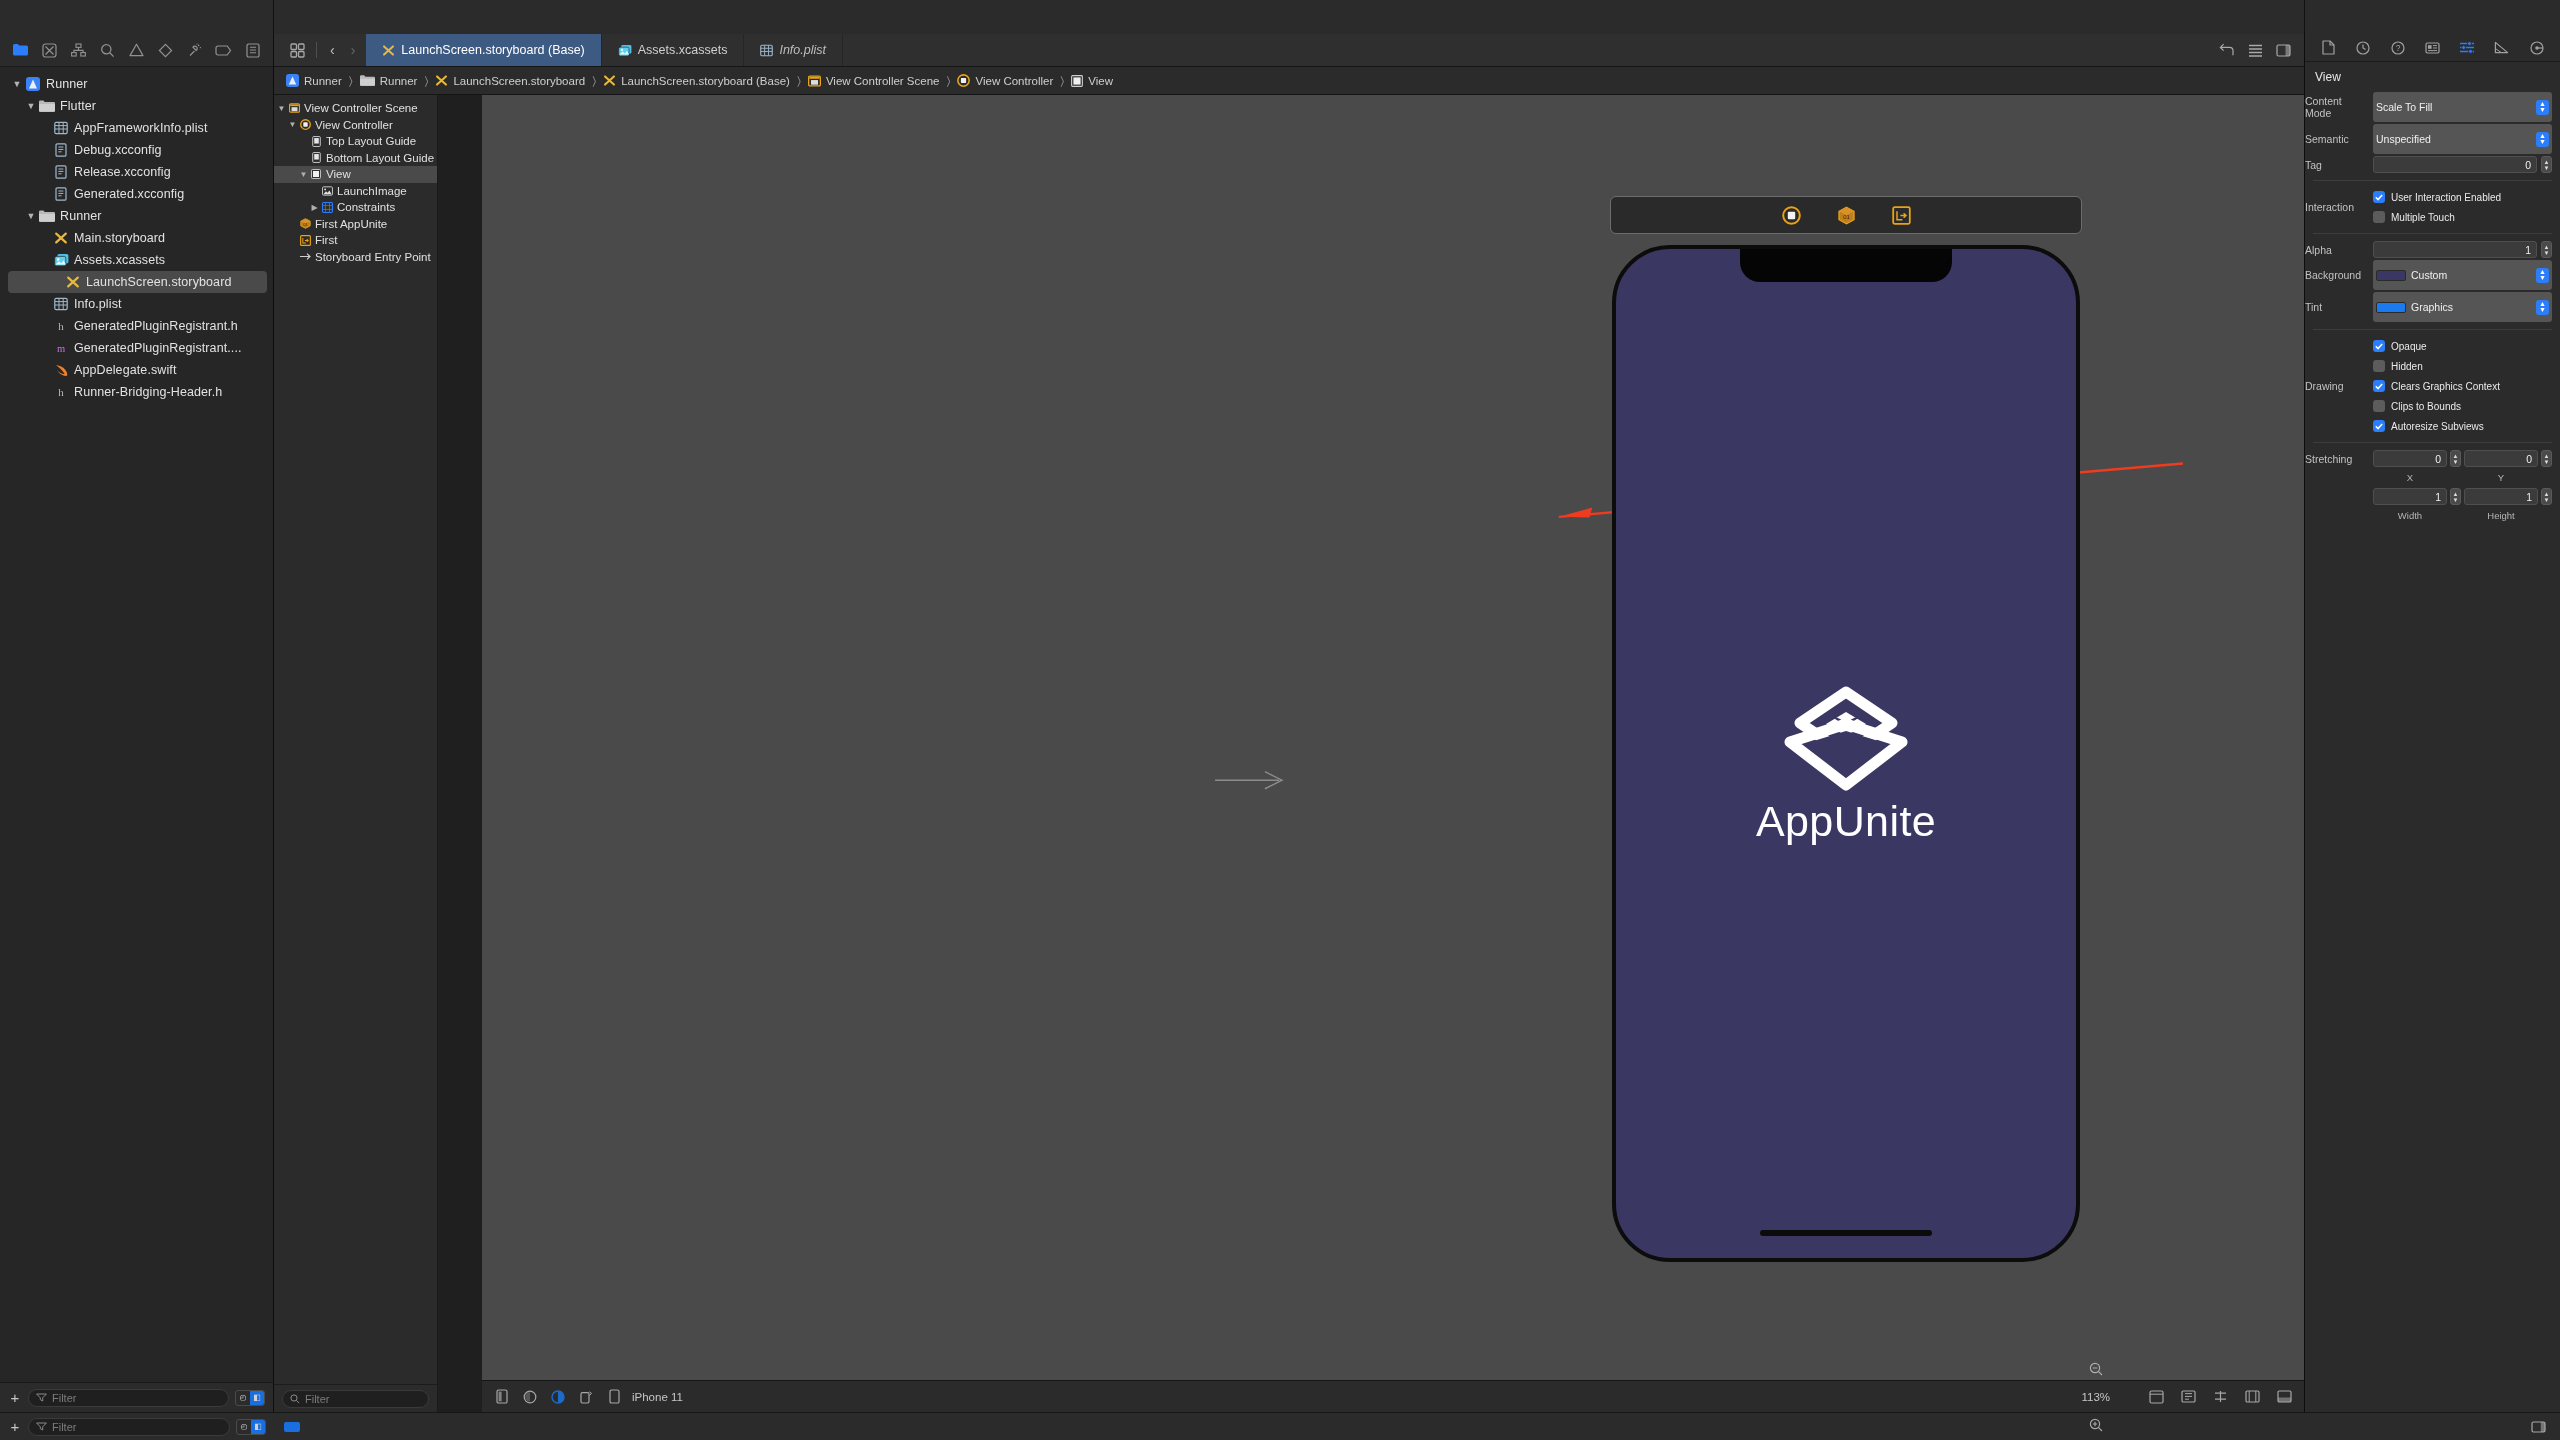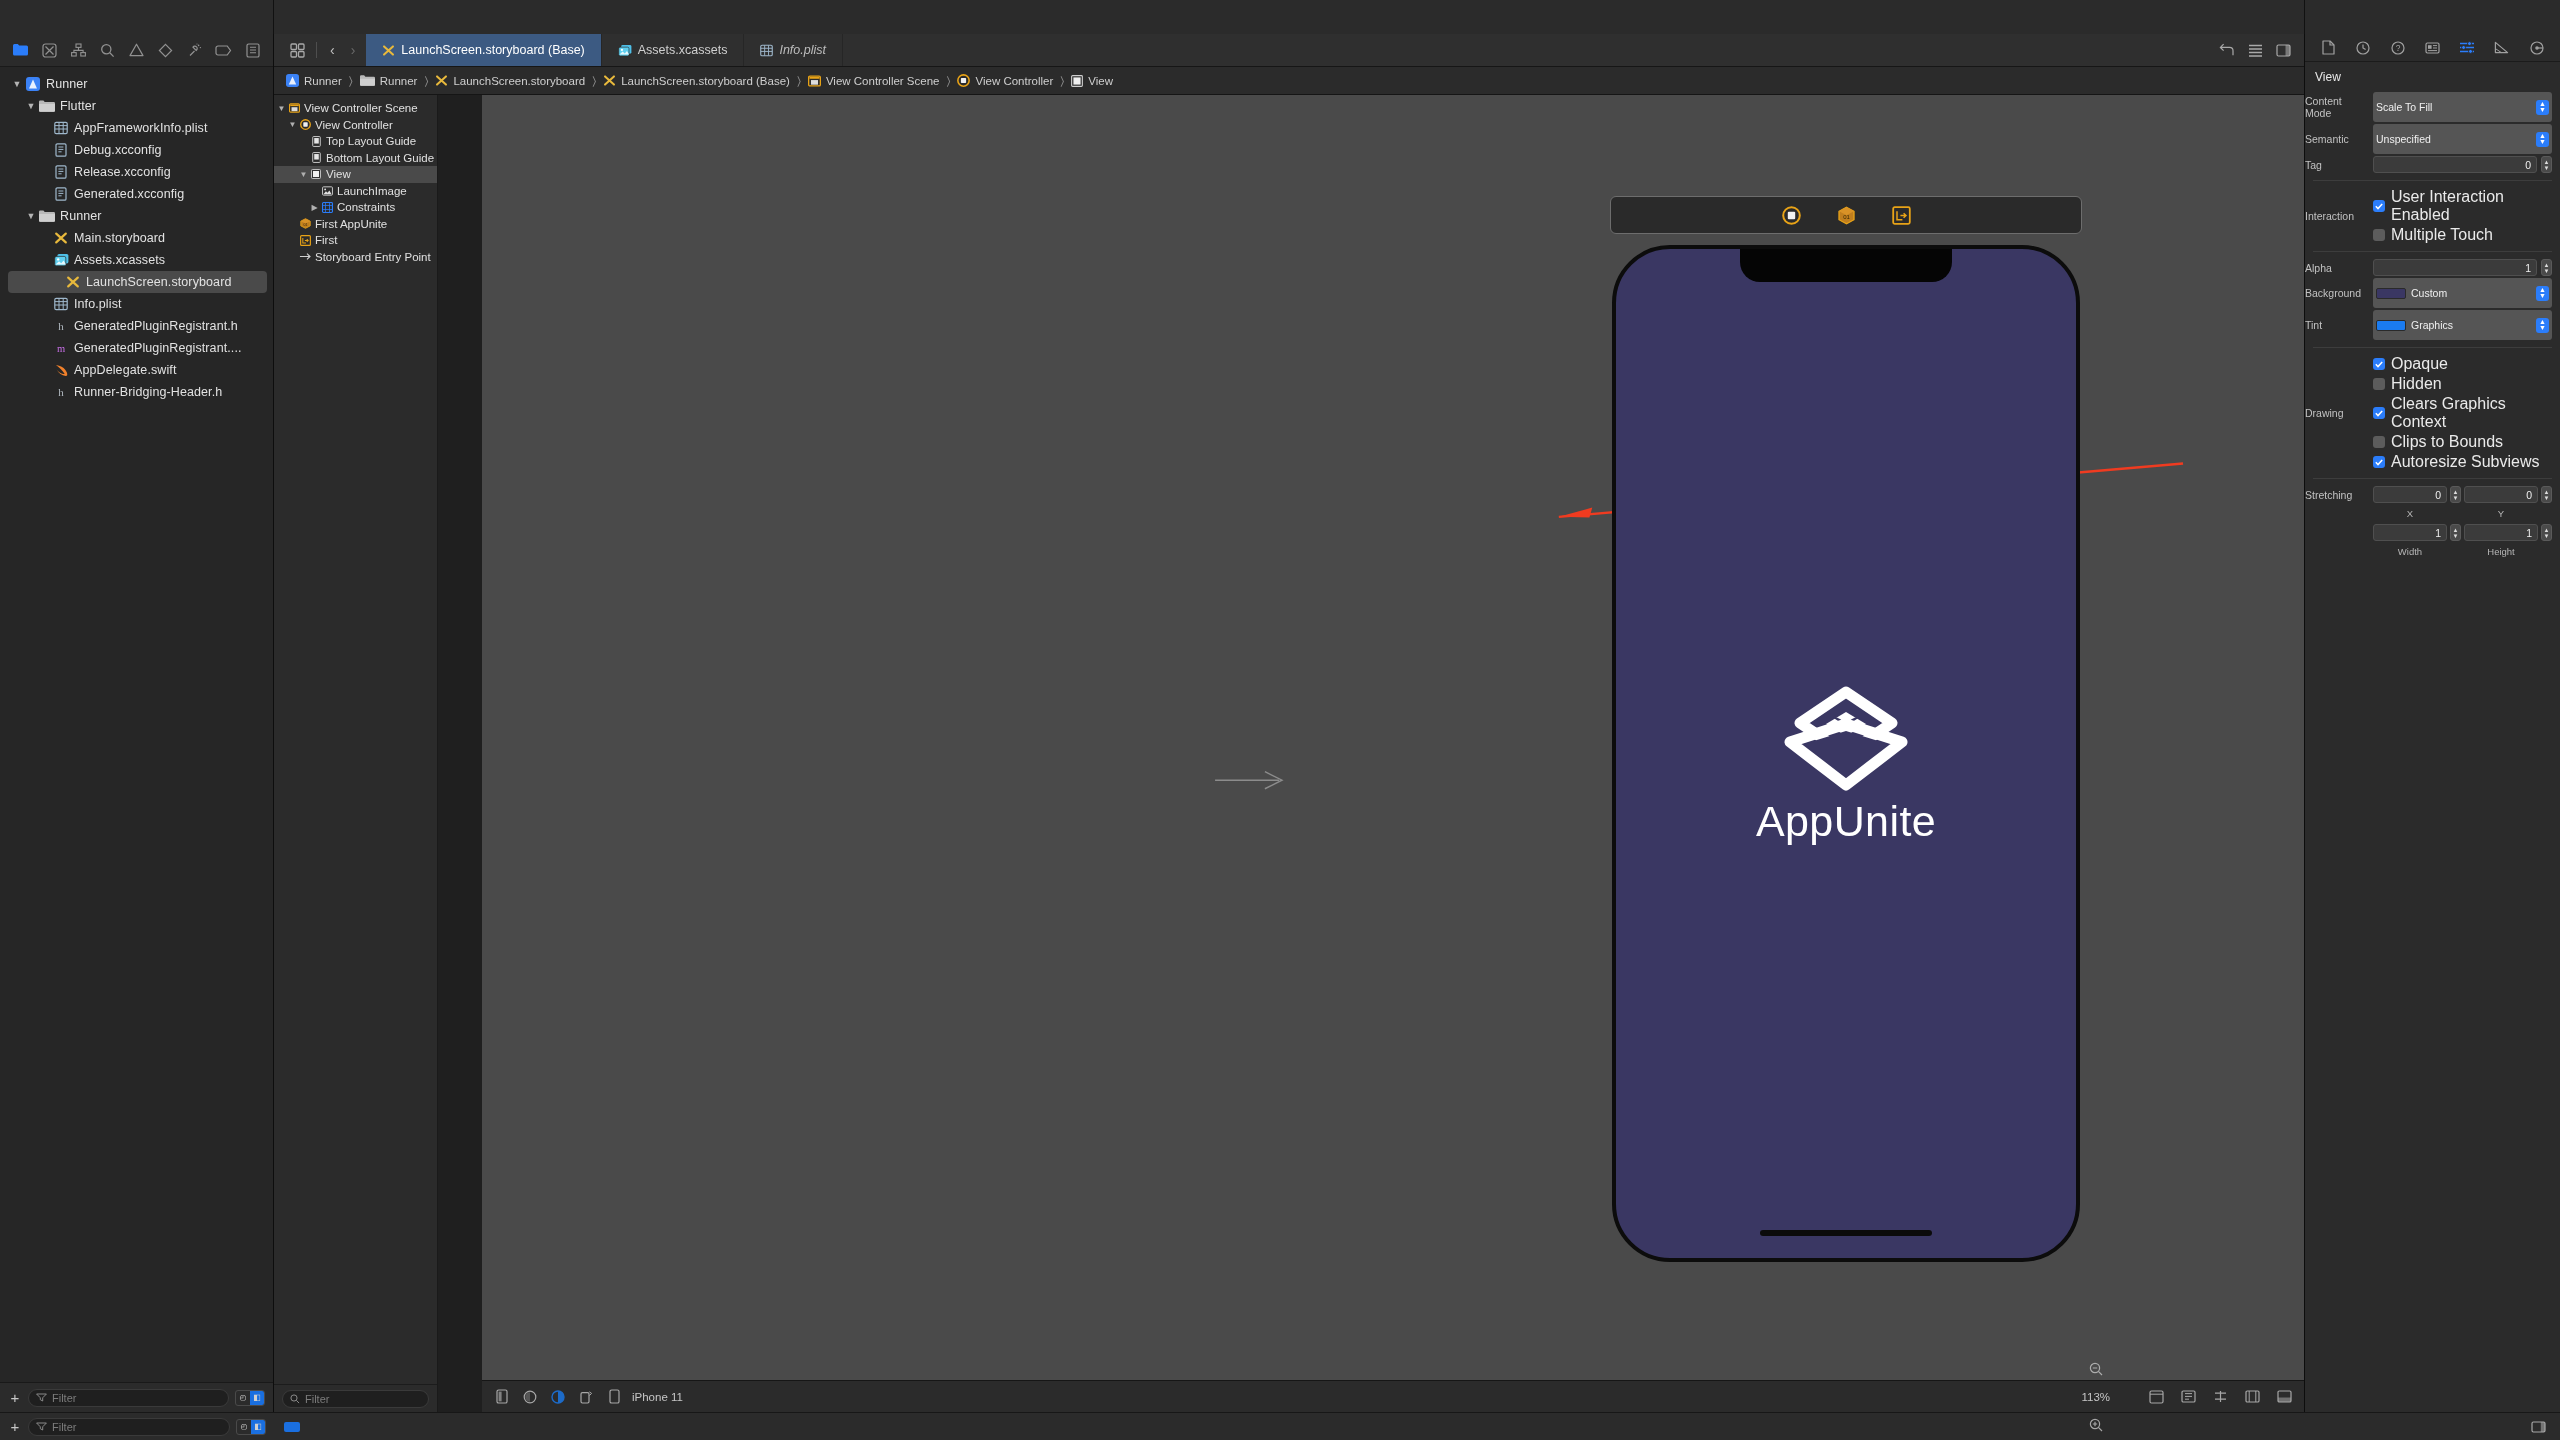--- a/index.html
+++ b/index.html
@@ -92,21 +92,21 @@
   .flabel { width:68px; flex:0 0 68px; padding-right:7px; color:#c2c2c2; font-size:10.5px; }
   .fctl { flex:1; display:flex; align-items:center; gap:4px; }
   .select { flex:1; height:17px; background:#555555; border-radius:3px; display:flex; align-items:center; padding:15px 3px; position:relative; font-size:10.5px; color:#f0f0f0; }
   .select .stepper { margin-left:auto; width:13px; height:15px; background:#2b7dfa; border-radius:3px; color:#fff; font-size:7px; display:flex; flex-direction:column; align-items:center; justify-content:center; line-height:6px; }
   .swatch { width:30px; height:11px; border-radius:2px; margin-right:5px; border:1px solid #2a2a2a; }
   .numfield { flex:1; height:17px; background:#3b3b3b; border:1px solid #4f4f4f; border-radius:3px; display:flex; align-items:center; justify-content:flex-end; padding-right:5px; font-size:10.5px; color:#efefef; }
   .nstep { width:11px; height:17px; background:#4a4a4a; border:1px solid #5a5a5a; border-radius:3px; display:flex; flex-direction:column; align-items:center; justify-content:center; color:#ddd; font-size:6px; line-height:6px; }
   .cbrow { display:flex; align-items:center; gap:6px; min-height:18px; }
   .cbox { width:12px; height:12px; border-radius:3px; background:#5c5c5c; flex:0 0 12px; }
   .cbox.on { background:#2b7dfa; display:flex; align-items:center; justify-content:center; }
-  .cbtext { font-size:16px; color:#eaeaea; }
+  .cbtext { font-size:10px; color:#eaeaea; }
   .hr { height:1px; background:#3d3d3d; margin:6px 8px 6px 8px; }
   .subcap { font-size:9.5px; color:#b6b6b6; text-align:center; }
 
   
   .statusbar { height:28px; flex:0 0 28px; background:#2b2b2b; border-top:1px solid #171717; display:flex; align-items:center; }
   .sb-left { width:274px; flex:0 0 274px; display:flex; align-items:center; gap:6px; padding:0 8px; }
   .sb-mid { flex:1; display:flex; align-items:center; padding-left:10px; }
   .sb-right { width:256px; flex:0 0 256px; display:flex; align-items:center; justify-content:flex-end; padding-right:12px; }
   .bluebox { width:16px; height:10px; background:#1a6fe0; border-radius:2px; }
   .segbtn { display:flex; border:1px solid #4a4a4a; border-radius:3px; overflow:hidden; }

